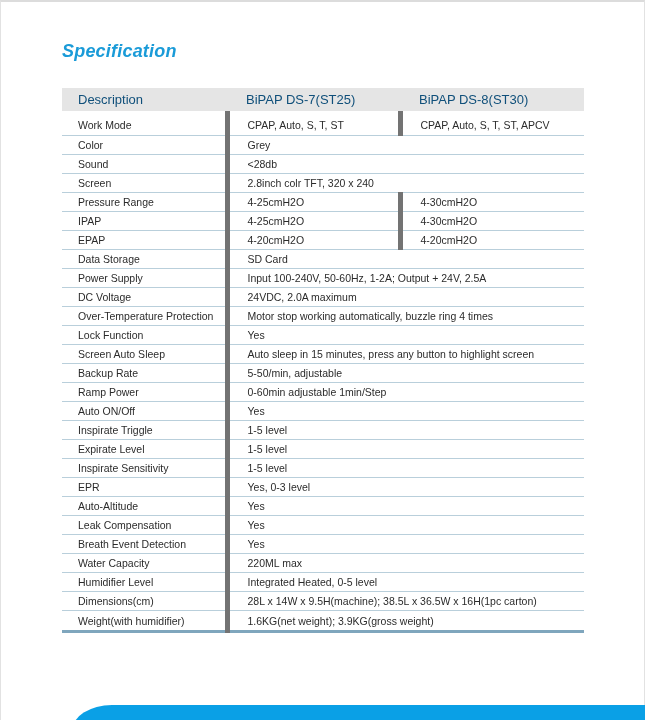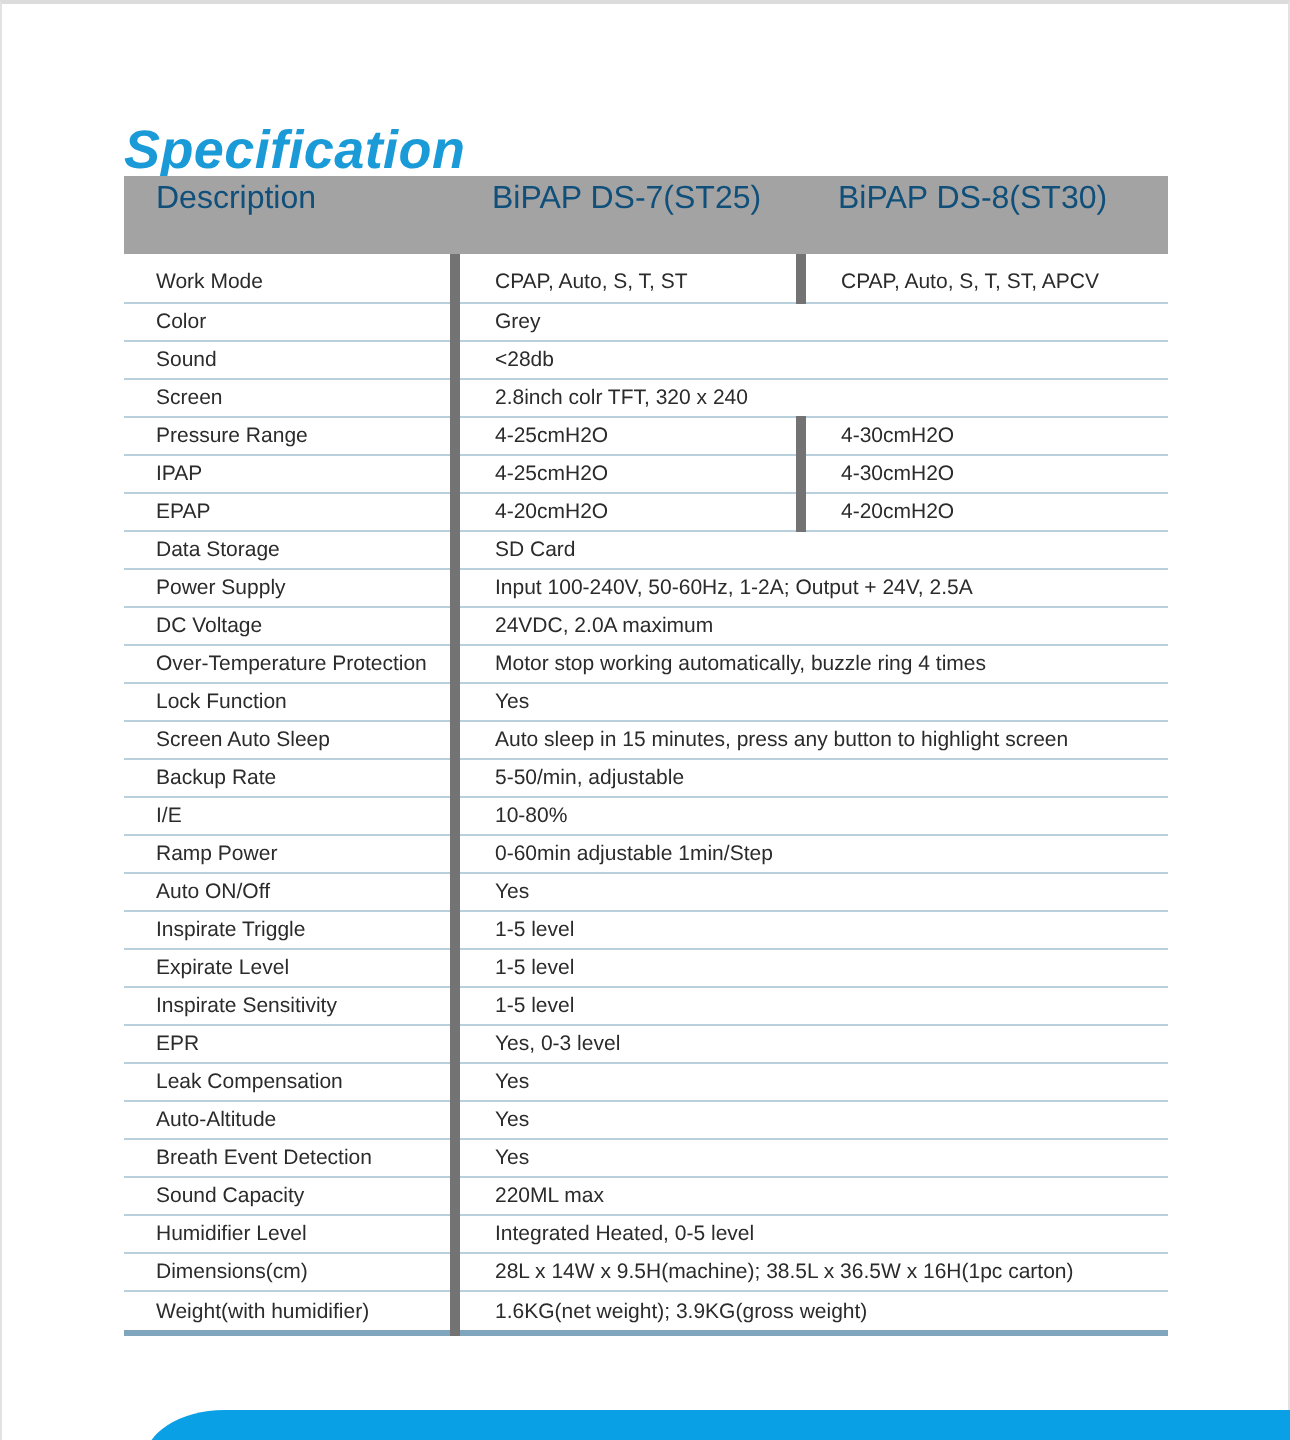--- a/index.html
+++ b/index.html
@@ -7,36 +7,36 @@
       width: 645px; height: 720px; overflow: hidden;
       background: #ffffff;
       font-family: "Liberation Sans", sans-serif;
       position: relative;
     }
     .frame {
       position: absolute; left: 0; top: 0; width: 643px; height: 718px;
       border: 1px solid #e2e2e2; border-top: 2px solid #dcdcdc;
     }
     .title {
-      position: absolute; left: 62px; top: 60px;
-      font-size: 27px; font-weight: bold; font-style: italic;
+      position: absolute; left: 62px; top: 41px;
+      font-size: 18px; font-weight: bold; font-style: italic;
       color: #1a9bd8; letter-spacing: 0.2px;
     }
     .spec-table {
       position: absolute; left: 62px; top: 88px; width: 522px;
       border-collapse: collapse; table-layout: fixed;
       font-size: 10.5px; color: #2b2b2b;
     }
     .spec-table col.c1 { width: 165px; }
     .spec-table col.c2 { width: 173px; }
     .spec-table col.c3 { width: 184px; }
     .spec-table thead th {
-      background: #a3a3a3; color: #0f4f7a;
+      background: #e5e5e5; color: #0f4f7a;
       font-weight: normal; text-align: left;
-      height: 23px; padding: 0 0 16px 16px; font-size: 16px;
+      height: 23px; padding: 0 0 0 16px; font-size: 13px;
     }
     .spec-table thead th.v { padding-left: 19px; }
     .spec-table tbody td {
       height: 18px; padding: 0 0 0 16px;
       border-bottom: 1px solid #b9cfdb;
       white-space: nowrap; overflow: hidden;
     }
     .spec-table tbody td.v { padding-left: 18px; border-left: 5px solid #737373; }
     .spec-table tbody tr:first-child td { height: 21px; padding-top: 3px; margin-top: 48px; }
     .spec-table tbody tr:last-child td { border-bottom: 3px solid #7fa6bd; height: 19px; }
@@ -120,24 +120,20 @@
       </tr>
       <tr>
         <td>Screen Auto Sleep</td>
         <td class="v" colspan="2">Auto sleep in 15 minutes, press any button to highlight screen</td>
       </tr>
       <tr>
         <td>Backup Rate</td>
         <td class="v" colspan="2">5-50/min, adjustable</td>
       </tr>
       <tr>
-        <td>I/E</td>
-        <td class="v" colspan="2">10-80%</td>
-      </tr>
-      <tr>
         <td>Ramp Power</td>
         <td class="v" colspan="2">0-60min adjustable 1min/Step</td>
       </tr>
       <tr>
         <td>Auto ON/Off</td>
         <td class="v" colspan="2">Yes</td>
       </tr>
       <tr>
         <td>Inspirate Triggle</td>
         <td class="v" colspan="2">1-5 level</td>
@@ -148,33 +144,33 @@
       </tr>
       <tr>
         <td>Inspirate Sensitivity</td>
         <td class="v" colspan="2">1-5 level</td>
       </tr>
       <tr>
         <td>EPR</td>
         <td class="v" colspan="2">Yes, 0-3 level</td>
       </tr>
       <tr>
-        <td>Leak Compensation</td>
+        <td>Auto-Altitude</td>
         <td class="v" colspan="2">Yes</td>
       </tr>
       <tr>
-        <td>Auto-Altitude</td>
+        <td>Leak Compensation</td>
         <td class="v" colspan="2">Yes</td>
       </tr>
       <tr>
         <td>Breath Event Detection</td>
         <td class="v" colspan="2">Yes</td>
       </tr>
       <tr>
-        <td>Sound Capacity</td>
+        <td>Water Capacity</td>
         <td class="v" colspan="2">220ML max</td>
       </tr>
       <tr>
         <td>Humidifier Level</td>
         <td class="v" colspan="2">Integrated Heated, 0-5 level</td>
       </tr>
       <tr>
         <td>Dimensions(cm)</td>
         <td class="v" colspan="2">28L x 14W x 9.5H(machine); 38.5L x 36.5W x 16H(1pc carton)</td>
       </tr>

